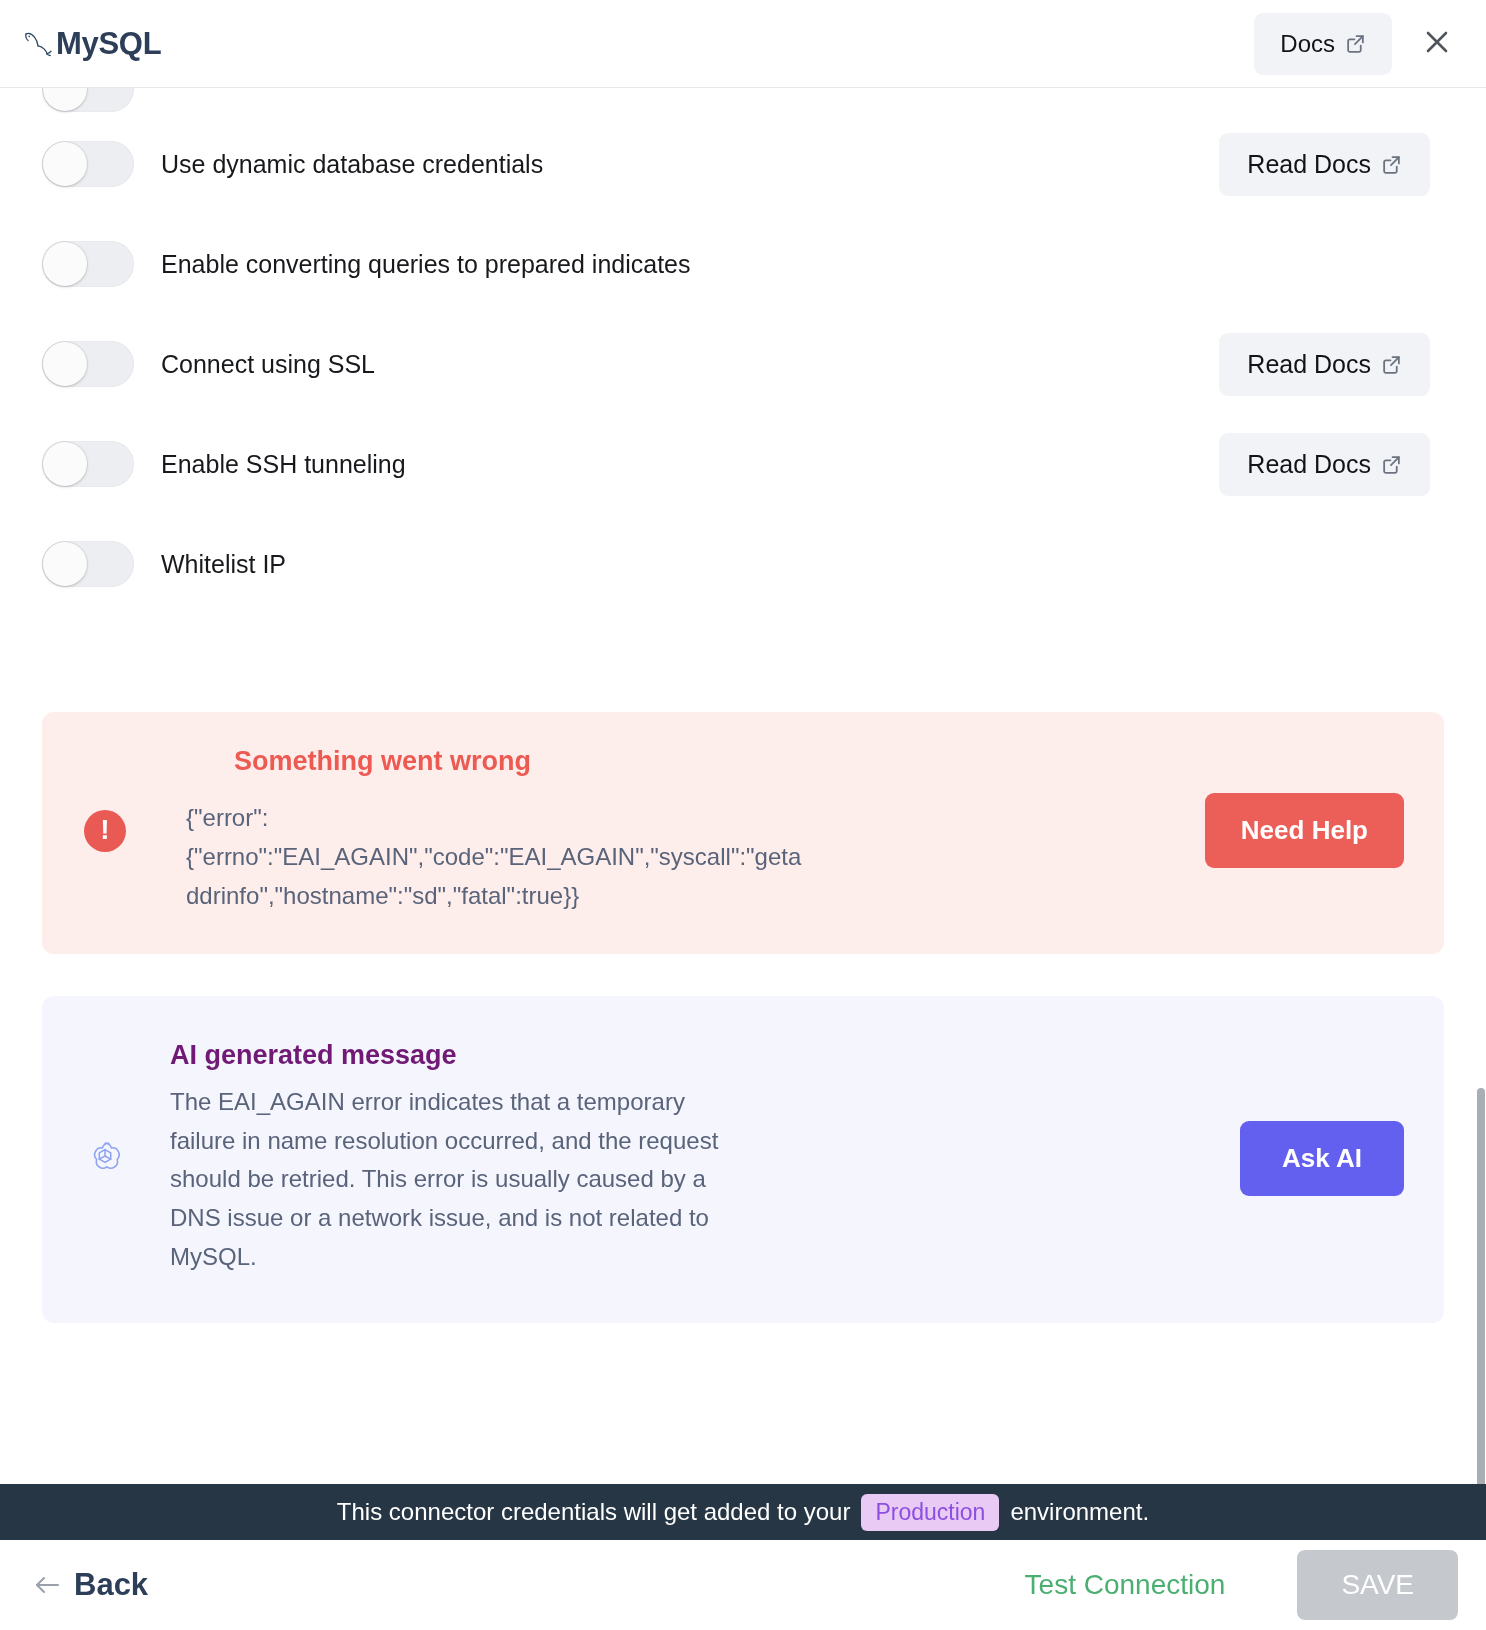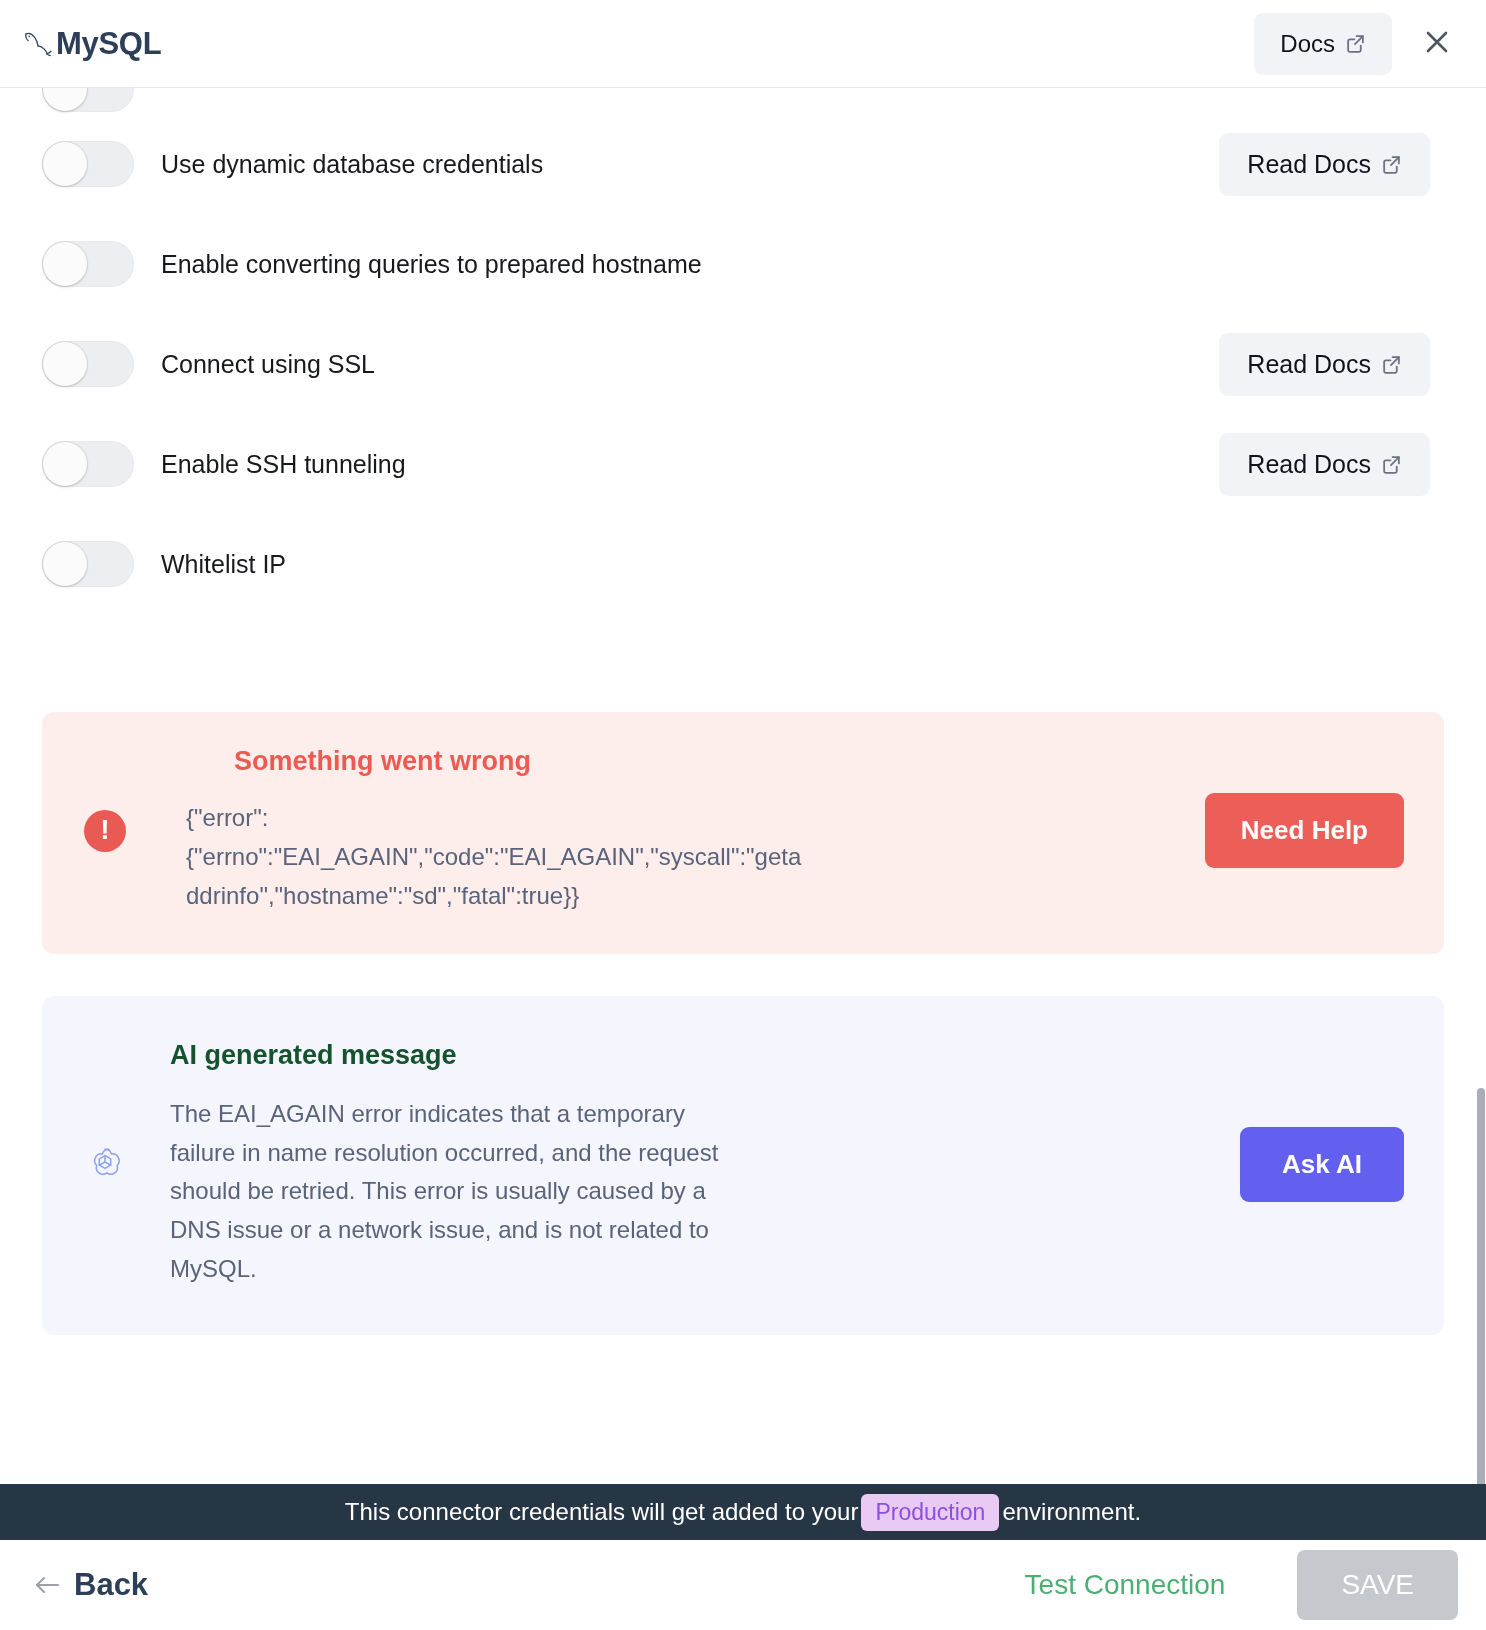--- a/index.html
+++ b/index.html
@@ -215,23 +215,23 @@
     display: flex;
     align-items: center;
     justify-content: center;
   }
   .ai-text-block {
     margin-left: 42px;
     max-width: 580px;
   }
   .ai-title {
     font-size: 27px;
-    color: #14532d;
-    font-weight: bold;
-    margin-bottom: 24px;
+    color: #701a75;
+    font-weight: bold;
+    margin-bottom: 12px;
   }
   .ai-detail {
     font-size: 24px;
     line-height: 1.62;
     color: #59637a;
   }
   .ask-ai-btn {
     margin-left: auto;
     background: #6360ef;
     color: #ffffff;
@@ -266,21 +266,21 @@
   }
 
   
   .env-banner {
     height: 56px;
     min-height: 56px;
     background: #273644;
     display: flex;
     align-items: center;
     justify-content: center;
-    gap: 3px;
+    gap: 11px;
     color: #ffffff;
     font-size: 24px;
   }
   .env-pill {
     background: #e8caf5;
     color: #8d4fe0;
     border-radius: 6px;
     padding: 5px 14px;
     font-size: 23px;
   }
@@ -396,21 +396,21 @@
             <path d="M15 12v4.5a1.5 1.5 0 0 1-1.5 1.5h-9A1.5 1.5 0 0 1 3 16.5v-9A1.5 1.5 0 0 1 4.5 6H9"></path>
           </svg>
         </span>
       </button>
     </div>
 
     <div class="toggle-row">
       <div class="switch">
         <div class="knob"></div>
       </div>
-      <span class="toggle-label">Enable converting queries to prepared hostname</span>
+      <span class="toggle-label">Enable converting queries to prepared indicates</span>
     </div>
 
     <div class="toggle-row">
       <div class="switch">
         <div class="knob"></div>
       </div>
       <span class="toggle-label">Connect using SSL</span>
       <button class="read-docs-btn">
         <span>Read Docs</span>
         <span>

